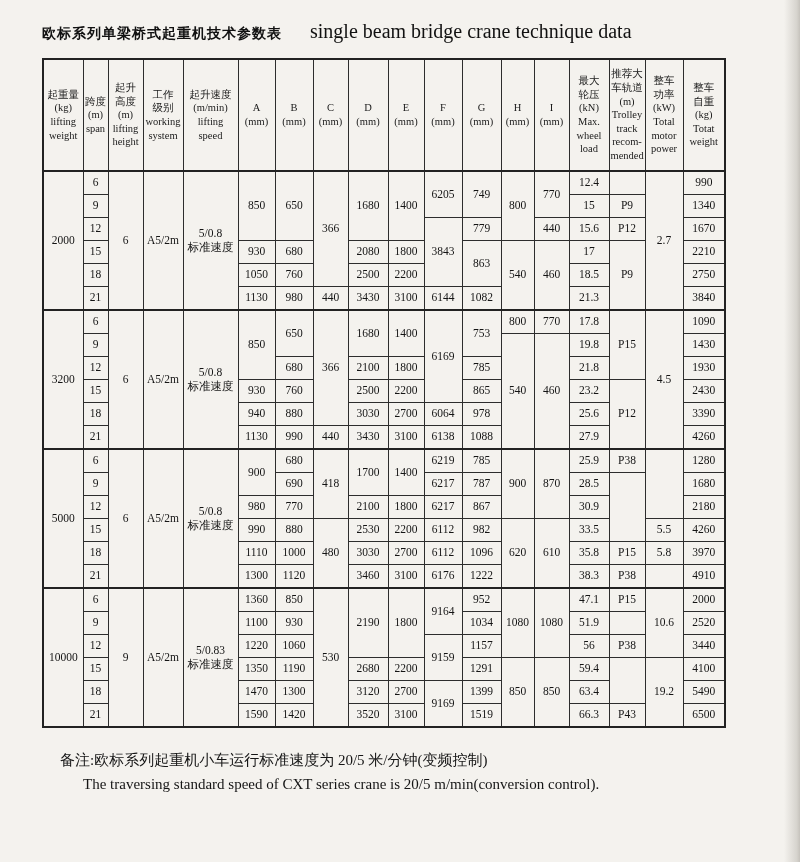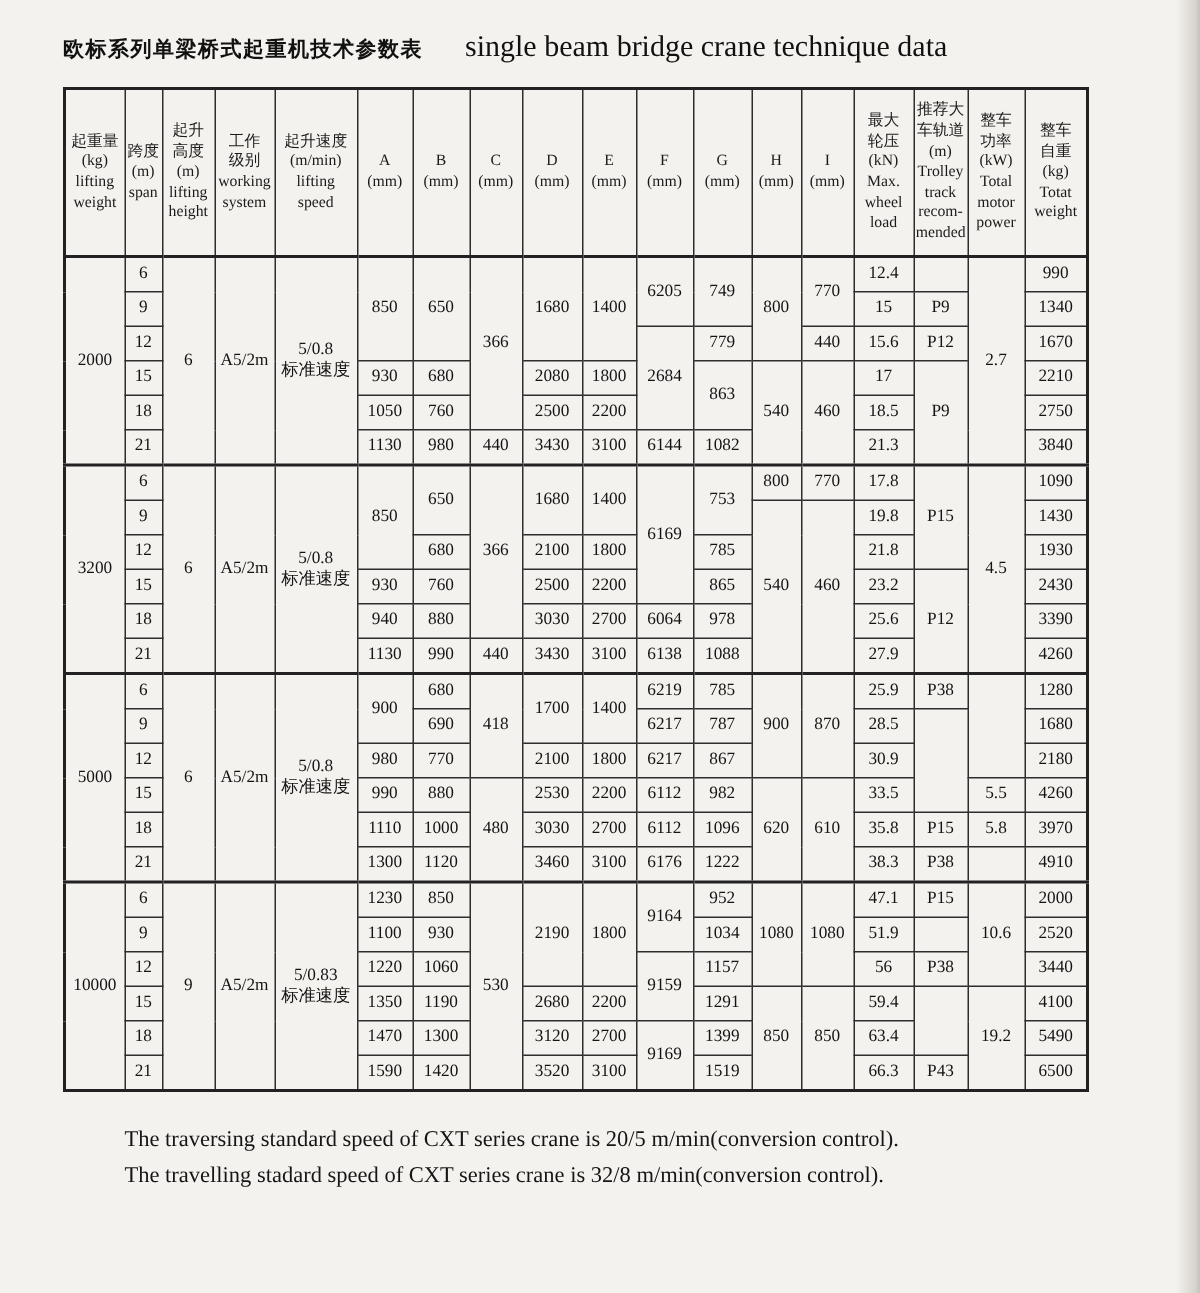--- a/index.html
+++ b/index.html
@@ -176,21 +176,21 @@
         <td>990</td>
       </tr>
       <tr>
         <td>9</td>
         <td>15</td>
         <td>P9</td>
         <td>1340</td>
       </tr>
       <tr>
         <td>12</td>
-        <td rowspan="3">2684</td>
+        <td rowspan="3">3843</td>
         <td>779</td>
         <td>440</td>
         <td>15.6</td>
         <td>P12</td>
         <td>1670</td>
       </tr>
       <tr>
         <td>15</td>
         <td>930</td>
         <td>680</td>
@@ -377,21 +377,21 @@
         <td></td>
         <td>4910</td>
       </tr>
       <tr class="group-start">
         <td rowspan="6">10000</td>
         <td>6</td>
         <td rowspan="6">9</td>
         <td rowspan="6">A5/2m</td>
         <td rowspan="6">5/0.83
 标准速度</td>
-        <td>1230</td>
+        <td>1360</td>
         <td>850</td>
         <td rowspan="6">530</td>
         <td rowspan="3">2190</td>
         <td rowspan="3">1800</td>
         <td rowspan="2">9164</td>
         <td>952</td>
         <td rowspan="3">1080</td>
         <td rowspan="3">1080</td>
         <td>47.1</td>
         <td>P15</td>
@@ -450,17 +450,17 @@
         <td>3100</td>
         <td>1519</td>
         <td>66.3</td>
         <td>P43</td>
         <td>6500</td>
       </tr>
     </tbody>
 </table>
 
 <div class="notes">
+    <div class="note-line">备注:欧标系列起重机小车运行标准速度为 20/5 米/分钟(变频控制)</div>
     <div class="note-line indented">The traversing standard speed of CXT series crane is 20/5 m/min(conversion control).</div>
-    <div class="note-line indented">The travelling stadard speed of CXT series crane is 32/8 m/min(conversion control).</div>
   </div>
 
 <div class="scan-edge"></div>
 
 </body></html>

